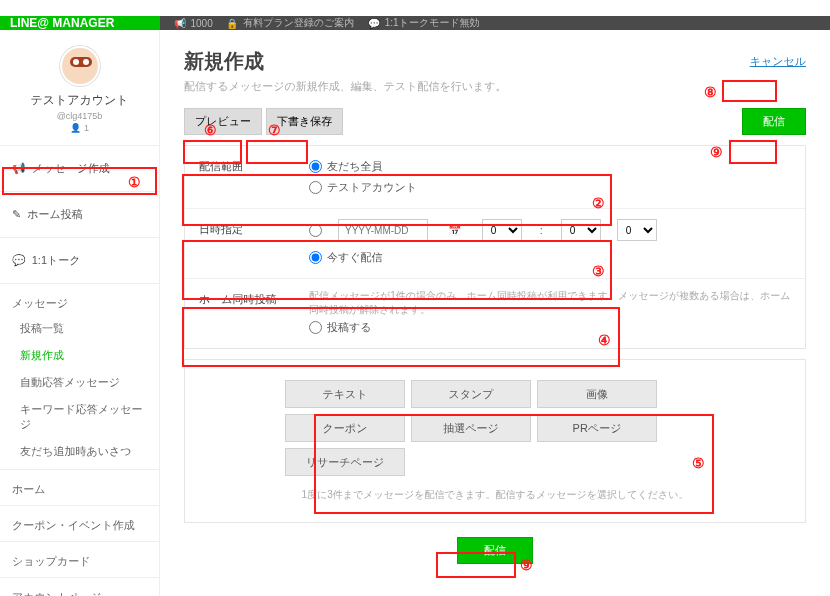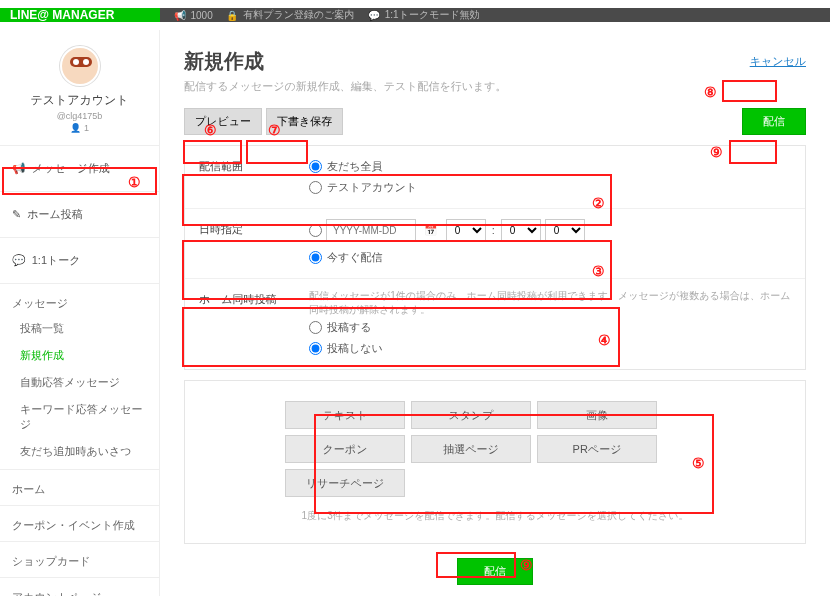--- a/index.html
+++ b/index.html
@@ -1,18 +1,18 @@
 <!DOCTYPE html>
 <html><head>
   <meta charset="utf-8">
   <style>
     *{margin:0;padding:0;box-sizing:border-box;font-family:"Hiragino Sans","Meiryo",sans-serif}
     body{font-size:11px;color:#444;background:#fff}
     .app{width:830px;height:596px;overflow:hidden;display:flex;flex-direction:column}
-    .topbar{height:30px;display:flex;align-items:center}
+    .topbar{height:30px;display:flex;align-items:flex-end}
     .brand{width:160px;background:#00c300;color:#fff;font-weight:bold;font-size:12px;display:flex;align-items:center;padding-left:10px}
     .topmenu{flex:1;background:#4a4a4a;color:#bbb;display:flex;align-items:center;gap:14px;padding-left:14px;font-size:10px}
     .tm-item{display:flex;align-items:center;gap:4px;cursor:pointer}
     .main{flex:1;display:flex;min-height:0}
     .sidebar{width:160px;border-right:1px solid #eee;overflow:auto}
     .profile{display:flex;flex-direction:column;align-items:center;padding:16px 0 8px}
     .avatar{width:40px;height:40px;border-radius:50%;background:#f7d9bf;border:2px solid #fff;box-shadow:0 0 0 1px #ddd;position:relative}
     .avatar::before{content:"";position:absolute;top:9px;left:8px;width:22px;height:10px;border-radius:10px;background:#a73e1e}
     .avatar::after{content:"";position:absolute;top:11px;left:11px;width:6px;height:6px;border-radius:50%;background:#fff;box-shadow:10px 0 0 #fff}
     .acc-name{font-size:12px;margin-top:6px}
@@ -34,21 +34,21 @@
     .btn.green.big{padding:5px 26px}
     .toolbar .right{margin-left:auto}
     .cancel-link{color:#1e7fc9;font-size:11px;text-decoration:underline;cursor:pointer}
     .card{border:1px solid #e5e5e5;margin-top:10px;background:#fff}
     .row{display:flex;padding:10px 14px}
     .row + .row{border-top:1px solid #f0f0f0}
     .row-label{width:110px;font-size:11px;padding-top:3px}
     .row-body{flex:1;font-size:11px;color:#555}
     .radio-row{display:flex;align-items:center;gap:5px;padding:3px 0}
     .radio-row input{margin:0}
-    .dt-row{display:flex;align-items:center;gap:4px}
+    .dt-row{display:flex;align-items:center;gap:16px}
     .dt-row input[type=text]{width:90px;height:22px;border:1px solid #ccc;padding:0 6px;font-size:10px}
     .sel{width:40px;height:22px;border:1px solid #ccc;padding:0 4px;font-size:10px;background:#fff}
     .note{font-size:10px;color:#aaa;}
     .msg-types{padding:20px 100px;text-align:center}
     .type-grid{display:flex;flex-wrap:wrap;gap:6px;justify-content:flex-start}
     .type-btn{width:120px;height:28px;background:#e9e9e9;border:1px solid #d0d0d0;font-size:11px;color:#555;display:flex;align-items:center;justify-content:center;cursor:pointer}
     .type-note{font-size:10px;color:#aaa;margin-top:12px}
     .center-send{display:flex;justify-content:center;margin-top:14px}
     
     .anno{position:absolute;border:2px solid #ff1a1a;pointer-events:none}
@@ -173,24 +173,20 @@
           </div>
         </div>
         <div class="row">
           <div class="row-label">ホーム同時投稿</div>
           <div class="row-body">
             <div class="note">配信メッセージが1件の場合のみ、ホーム同時投稿が利用できます。メッセージが複数ある場合は、ホーム同時投稿が解除されます。</div>
             <label class="radio-row">
                 <input type="radio" name="hp" style="">
                 <span>投稿する</span>
               </label>
-            <label class="radio-row">
-                <input type="radio" name="hp" checked="" style="">
-                <span>投稿しない</span>
-              </label>
           </div>
         </div>
       </div>
 
       <div class="card">
         <div class="msg-types">
           <div class="type-grid">
             <div class="type-btn">テキスト</div>
             <div class="type-btn">スタンプ</div>
             <div class="type-btn">画像</div>

